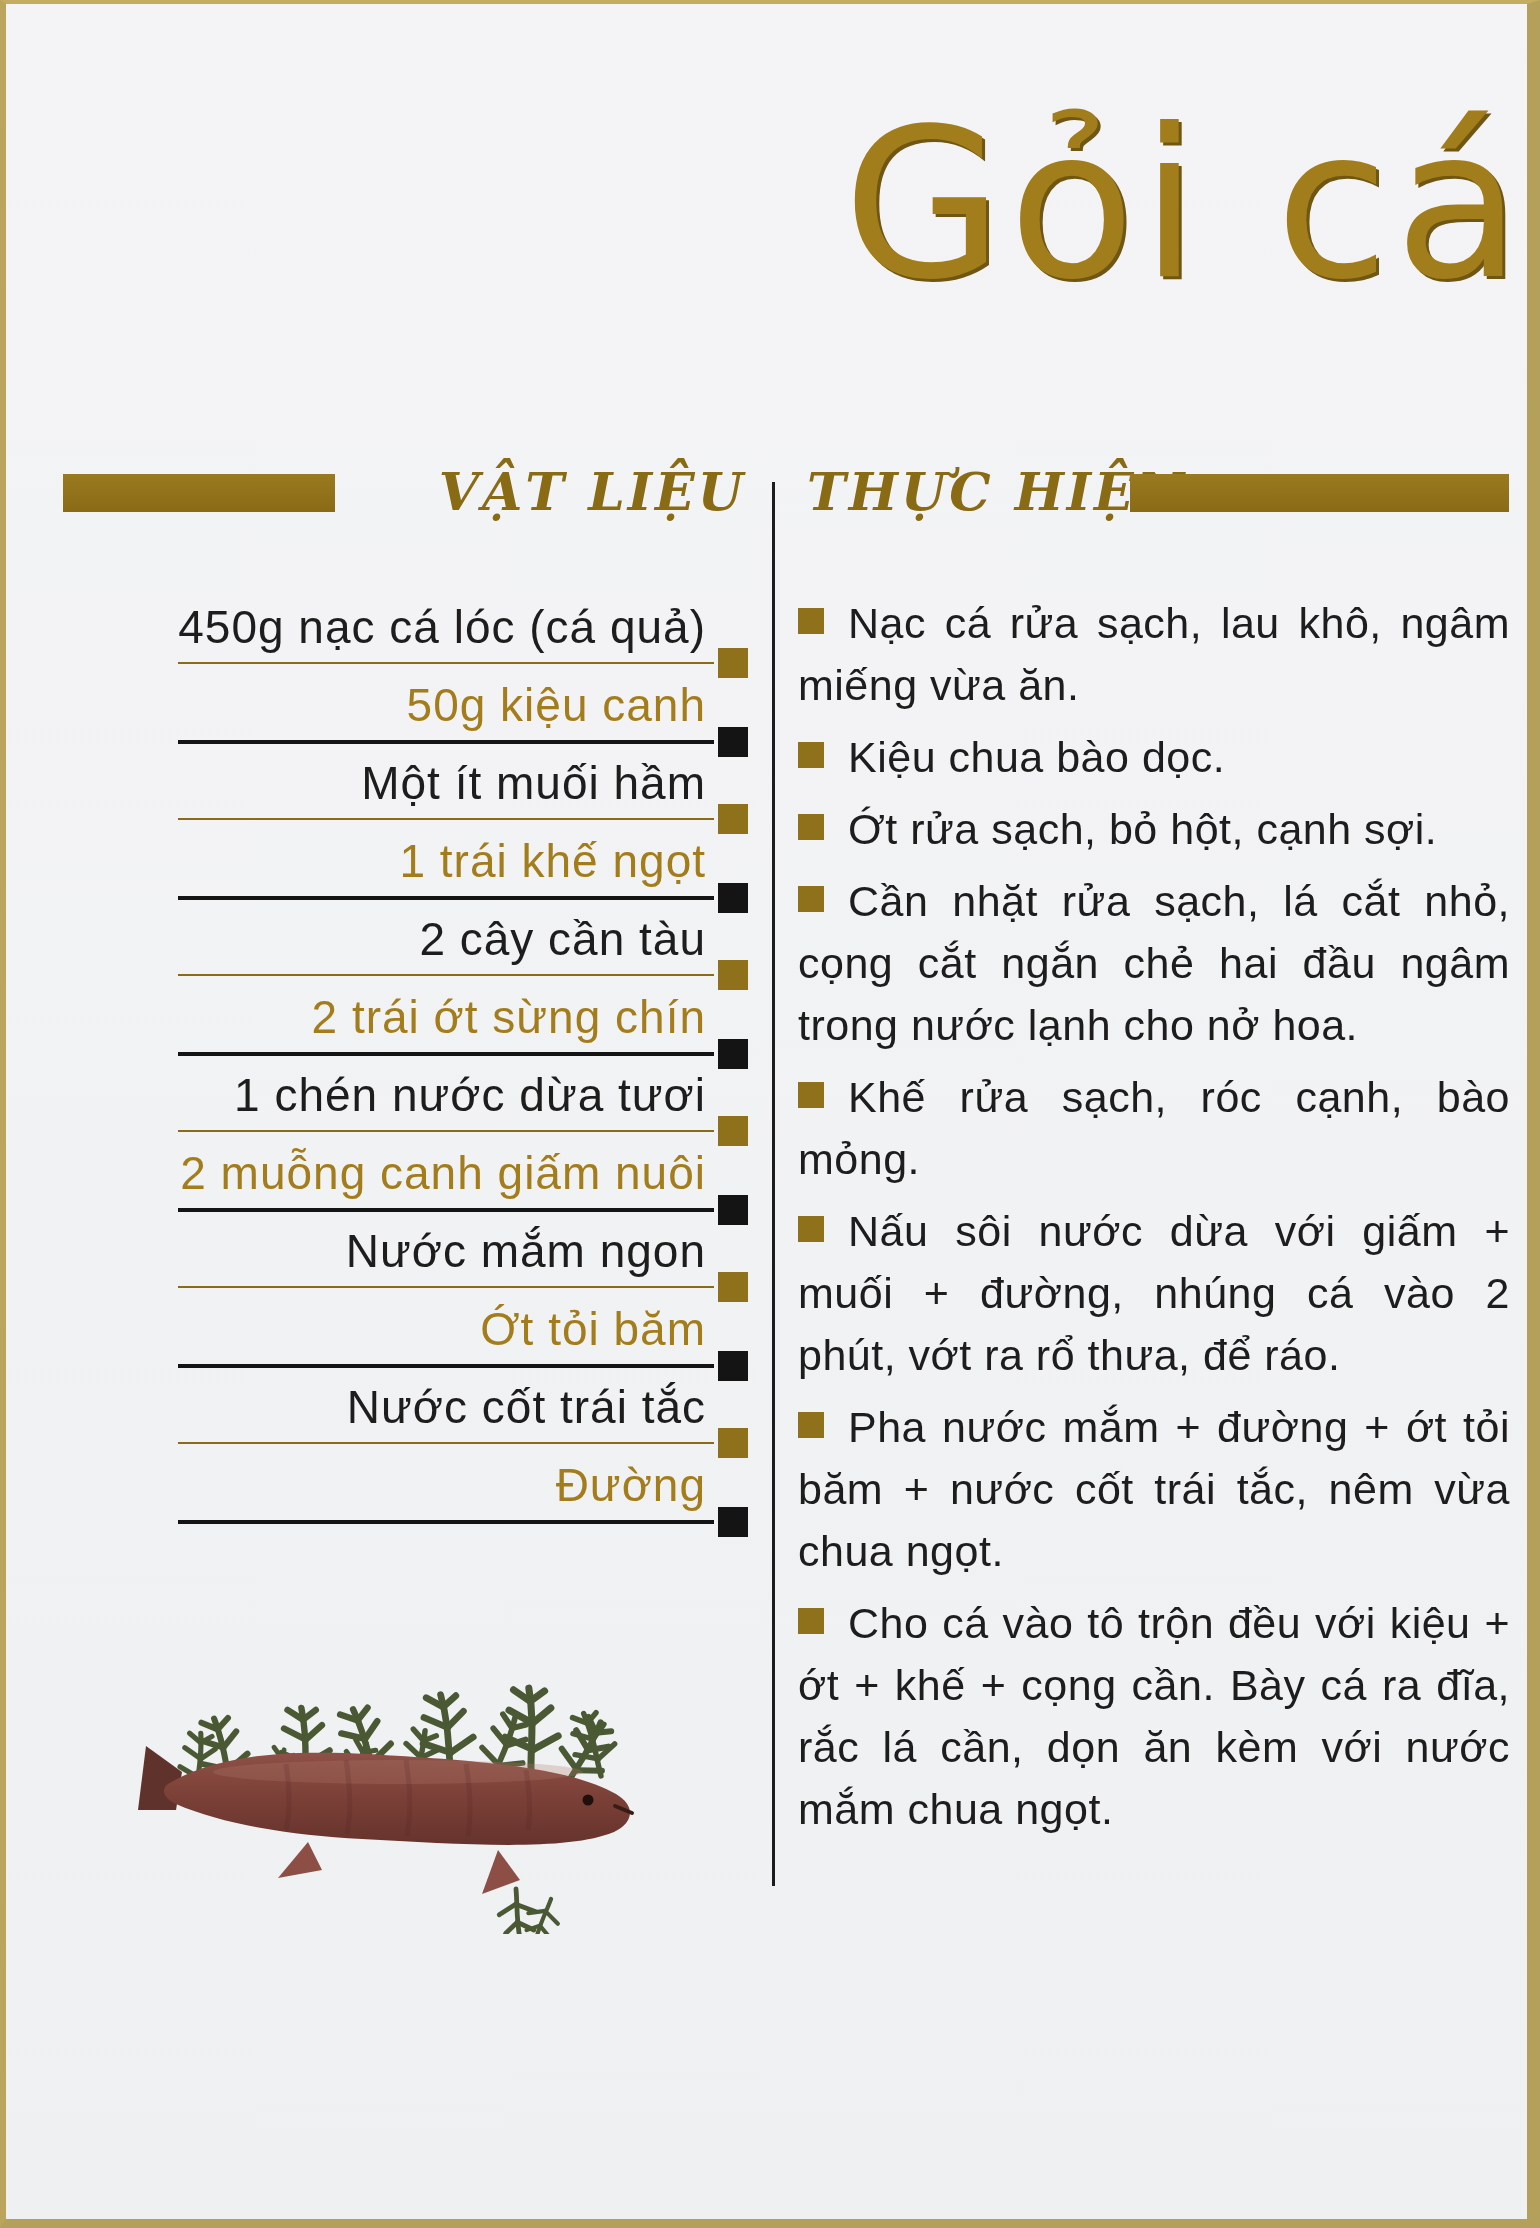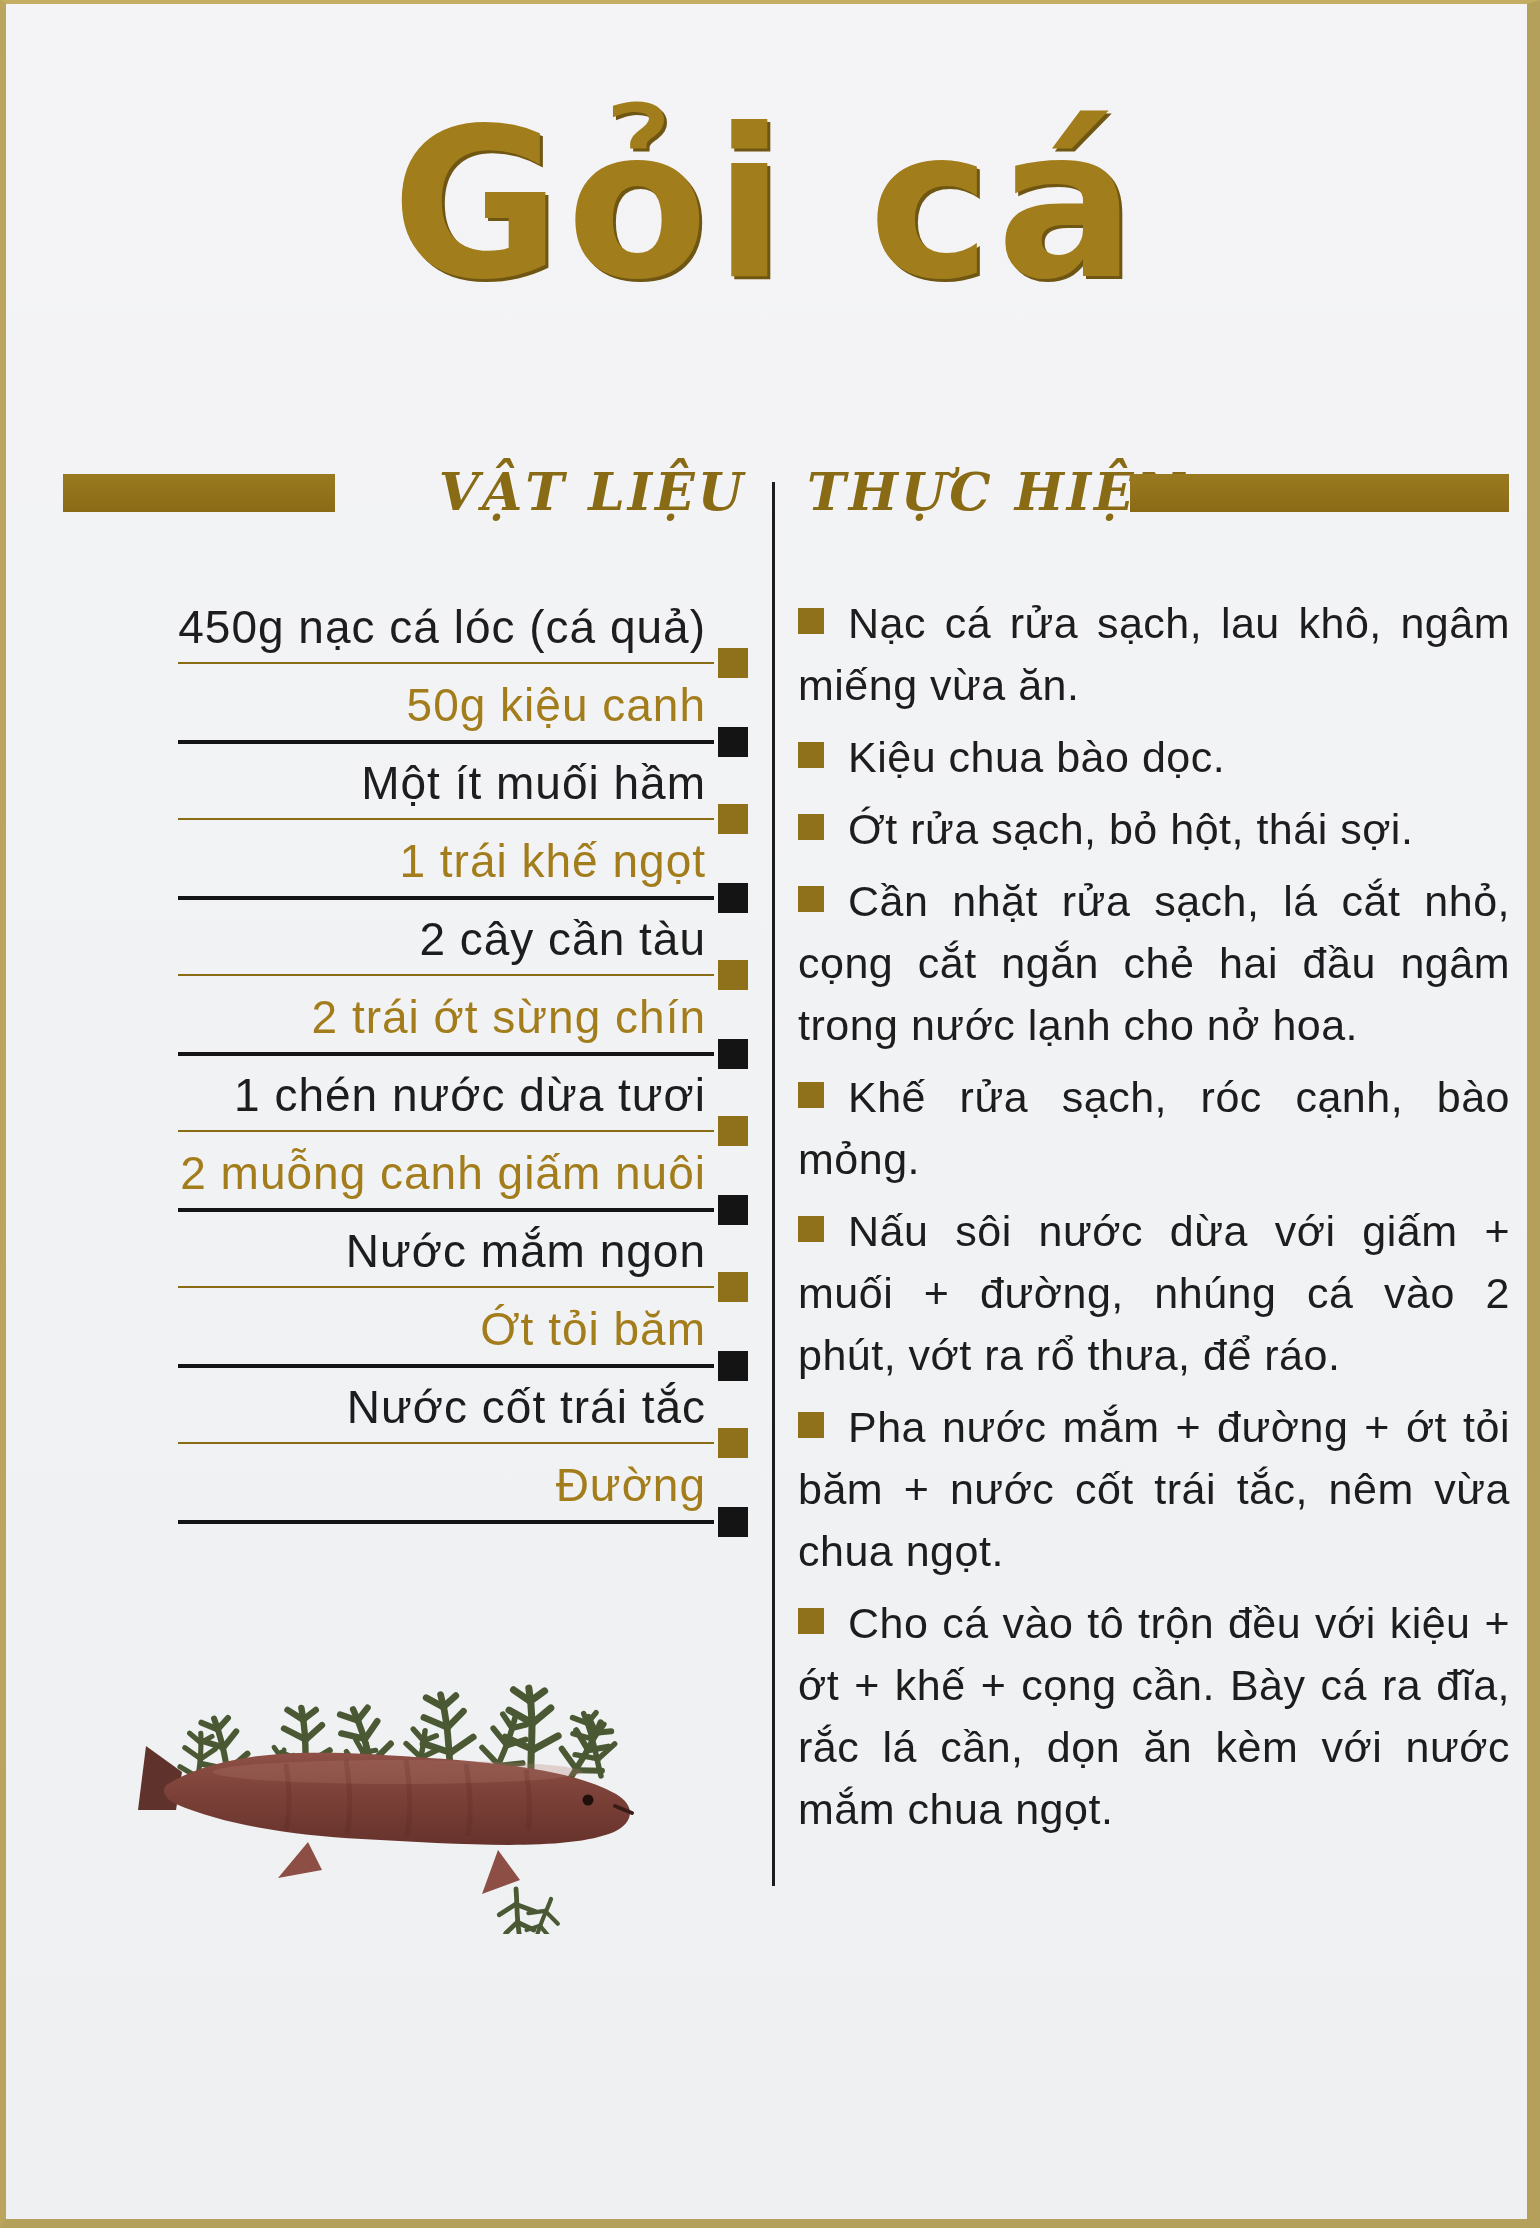--- a/index.html
+++ b/index.html
@@ -13,23 +13,23 @@
     border-top: 4px solid #c3ad62;
     border-right: 13px solid #b4a05a;
     border-bottom: 9px solid #b4a05a;
     overflow: hidden;
     font-family: "Liberation Sans", sans-serif;
   }
 
   .title {
     position: absolute;
     top: 98px; left: 0; right: 0;
-    text-align: center;
+    text-align: right;
     font-family: "DejaVu Sans", sans-serif;
-    font-weight: 700;
+    font-weight: 400;
     font-size: 206px;
     letter-spacing: 6px;
     color: #a17d1c;
     text-shadow: 3px 3px 0 #6f5612;
     line-height: 1;
   }
 
   
   .bar {
     position: absolute;
@@ -210,21 +210,21 @@
       <div class="ing-text">Đường</div>
       <div class="ing-rule">
           <span class="ing-sq"></span>
         </div>
     </div>
   </div>
 
   <div class="steps">
     <p class="step"><span class="bullet"></span><span>Nạc cá rửa sạch, lau khô, ngâm miếng vừa ăn.</span></p>
     <p class="step"><span class="bullet"></span><span>Kiệu chua bào dọc.</span></p>
-    <p class="step"><span class="bullet"></span><span>Ớt rửa sạch, bỏ hột, thái sợi.</span></p>
+    <p class="step"><span class="bullet"></span><span>Ớt rửa sạch, bỏ hột, cạnh sợi.</span></p>
     <p class="step"><span class="bullet"></span><span>Cần nhặt rửa sạch, lá cắt nhỏ, cọng cắt ngắn chẻ hai đầu ngâm trong nước lạnh cho nở hoa.</span></p>
     <p class="step"><span class="bullet"></span><span>Khế rửa sạch, róc cạnh, bào mỏng.</span></p>
     <p class="step"><span class="bullet"></span><span>Nấu sôi nước dừa với giấm + muối + đường, nhúng cá vào 2 phút, vớt ra rổ thưa, để  ráo.</span></p>
     <p class="step"><span class="bullet"></span><span>Pha nước mắm + đường + ớt tỏi băm + nước cốt trái tắc, nêm vừa chua ngọt.</span></p>
     <p class="step"><span class="bullet"></span><span>Cho cá vào tô trộn đều với kiệu + ớt + khế + cọng cần. Bày cá ra đĩa, rắc lá cần, dọn ăn kèm với nước mắm chua ngọt.</span></p>
   </div>
 
   <svg class="fish-figure" viewBox="0 0 530 280" xmlns="http://www.w3.org/2000/svg" role="img">
     <defs>
       <linearGradient id="fishGrad" x1="0" y1="0" x2="0" y2="1">

